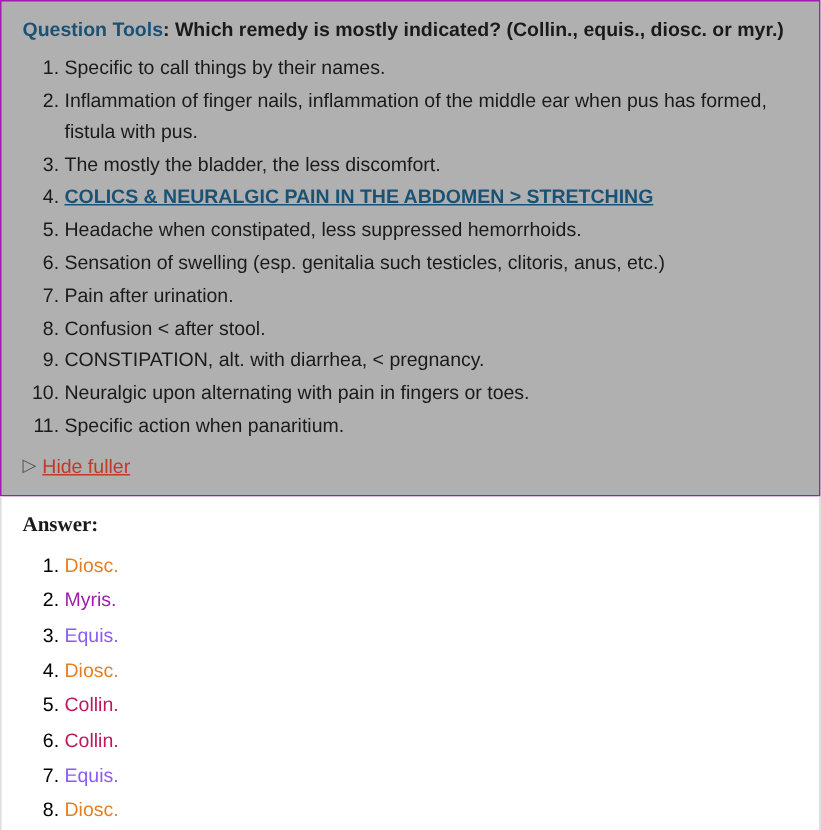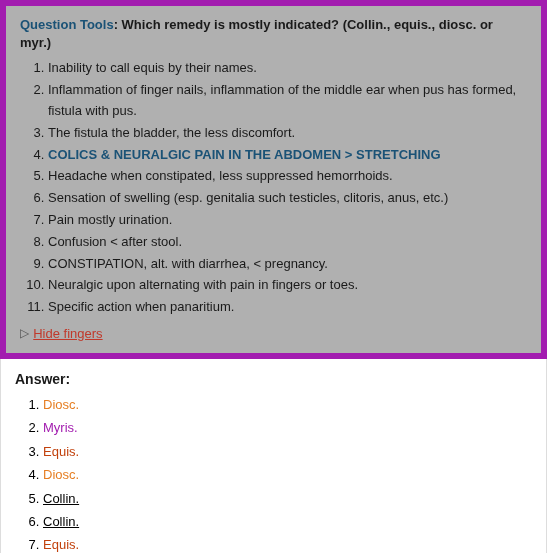--- a/index.html
+++ b/index.html
@@ -11,21 +11,21 @@
     body {
       font-family: Arial, sans-serif;
       font-size: 13px;
       width: 547px;
       background: #ffffff;
     }
 
     .question-section {
       background: #b0b0b0;
       padding: 10px 14px 12px 14px;
-      border: 6px solid #a21caf;
+      border: 1px solid #a21caf;
     }
 
     .question-title {
       font-weight: bold;
       color: #1a1a1a;
       margin-bottom: 6px;
       font-size: 13px;
       line-height: 1.4;
     }
 
@@ -41,20 +41,21 @@
     }
 
     .question-list li {
       margin-bottom: 1px;
       font-size: 13px;
     }
 
     .highlight-blue {
       color: #1a5276;
       font-weight: bold;
+      text-decoration: underline;
     }
 
     .hide-answer-row {
       margin-top: 8px;
       display: flex;
       align-items: center;
     }
 
     .hide-answer-icon {
       margin-right: 4px;
@@ -74,57 +75,58 @@
       padding: 12px 14px 14px 14px;
       border: 1px solid #ddd;
       border-top: none;
     }
 
     .answer-title {
       font-weight: bold;
       font-size: 14px;
       color: #1a1a1a;
       margin-bottom: 6px;
+      font-family: Liberation Serif, serif;
     }
 
     .answer-list {
       padding-left: 28px;
       line-height: 1.8;
     }
 
     .answer-list li {
       font-size: 13px;
     }
 
     .ans-diosc { color: #e67e22; }
     .ans-myris { color: #a21caf; }
-    .ans-equis { color: #c2410c; }
-    .ans-collin { color: #000000; text-decoration: underline; }
+    .ans-equis { color: #8b5cf6; }
+    .ans-collin { color: #be185d; }
   </style>
 </head>
 <body>
 
 <div class="question-section">
   <div class="question-title"><a href="#">Question Tools</a>: Which remedy is mostly indicated? (Collin., equis., diosc. or myr.)</div>
   <ol class="question-list">
-  <li>Inability to call equis by their names.</li>
+  <li>Specific to call things by their names.</li>
       <li>Inflammation of finger nails, inflammation of the middle ear when pus has formed, fistula with pus.</li>
-      <li>The fistula the bladder, the less discomfort.</li>
+      <li>The mostly the bladder, the less discomfort.</li>
       <li><span class="highlight-blue">COLICS &amp; NEURALGIC PAIN IN THE ABDOMEN &gt; STRETCHING</span></li>
       <li>Headache when constipated, less suppressed hemorrhoids.</li>
       <li>Sensation of swelling (esp. genitalia such testicles, clitoris, anus, etc.)</li>
-      <li>Pain mostly urination.</li>
+      <li>Pain after urination.</li>
       <li>Confusion &lt; after stool.</li>
       <li>CONSTIPATION, alt. with diarrhea, &lt; pregnancy.</li>
       <li>Neuralgic upon alternating with pain in fingers or toes.</li>
       <li>Specific action when panaritium.</li>
     </ol>
   <div class="hide-answer-row">
     <span class="hide-answer-icon">▷</span>
-    <a href="#" class="hide-answer-link">Hide fingers</a>
+    <a href="#" class="hide-answer-link">Hide fuller</a>
   </div>
 </div>
 
 <div class="answer-section">
   <div class="answer-title">Answer:</div>
   <ol class="answer-list">
   <li><span class="ans-diosc">Diosc.</span></li>
       <li><span class="ans-myris">Myris.</span></li>
       <li><span class="ans-equis">Equis.</span></li>
       <li><span class="ans-diosc">Diosc.</span></li>

